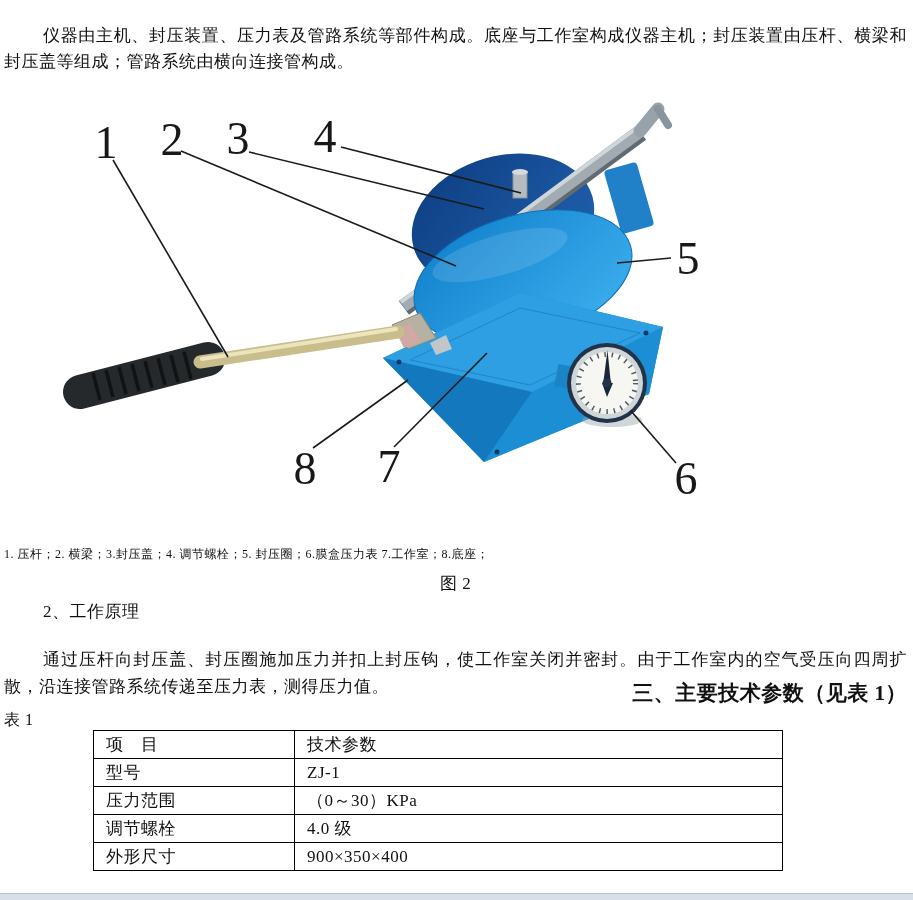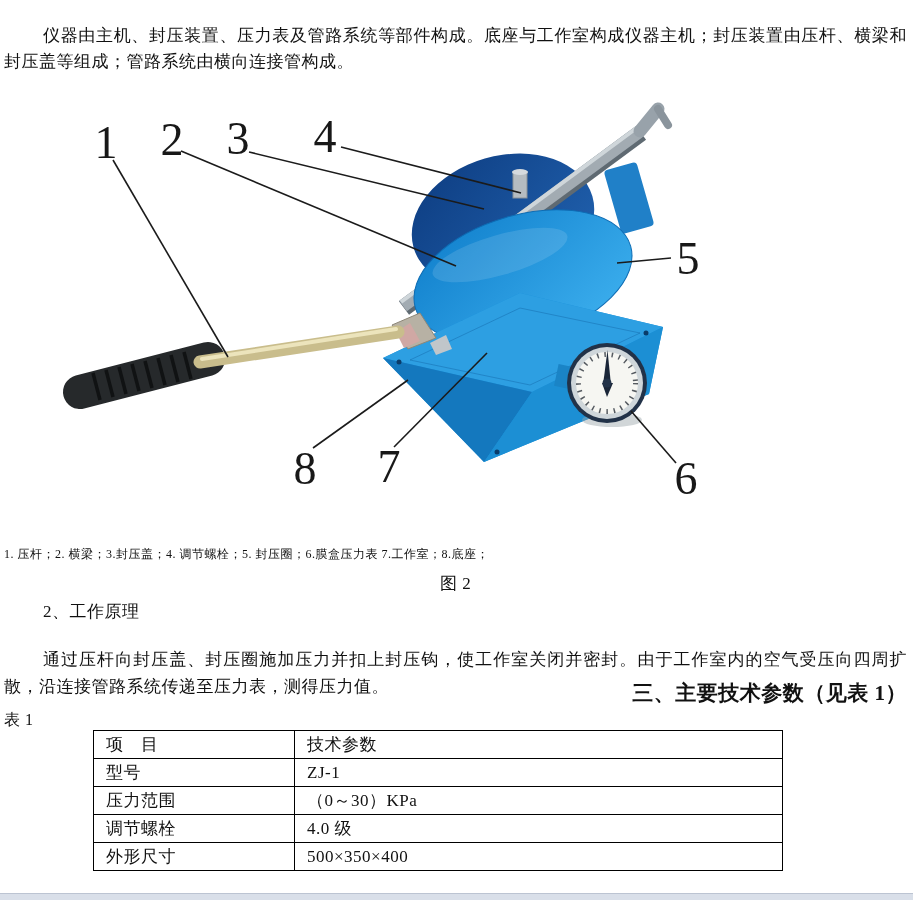--- a/index.html
+++ b/index.html
@@ -182,18 +182,18 @@
   <tr>
     <td class="c1">压力范围</td>
     <td>（0～30）KPa</td>
   </tr>
   <tr>
     <td class="c1">调节螺栓</td>
     <td>4.0 级</td>
   </tr>
   <tr>
     <td class="c1">外形尺寸</td>
-    <td>500×350×400</td>
+    <td>900×350×400</td>
   </tr>
 </tbody>
   </table>
 
 <div id="footer-strip"></div>
 
 </body></html>

